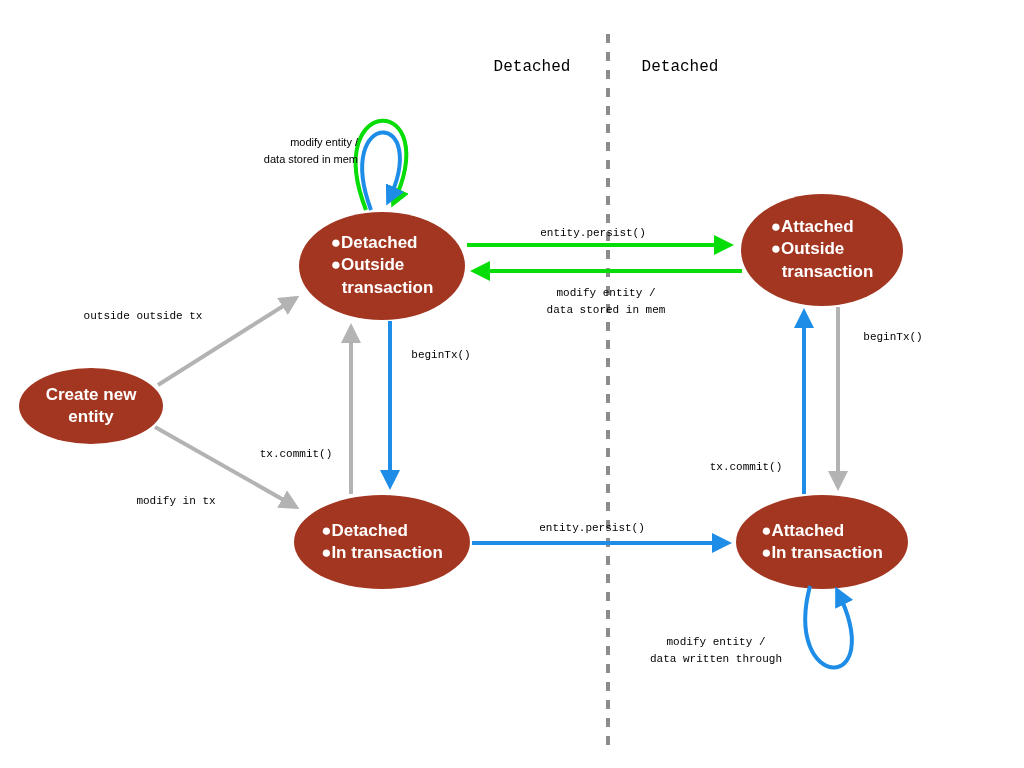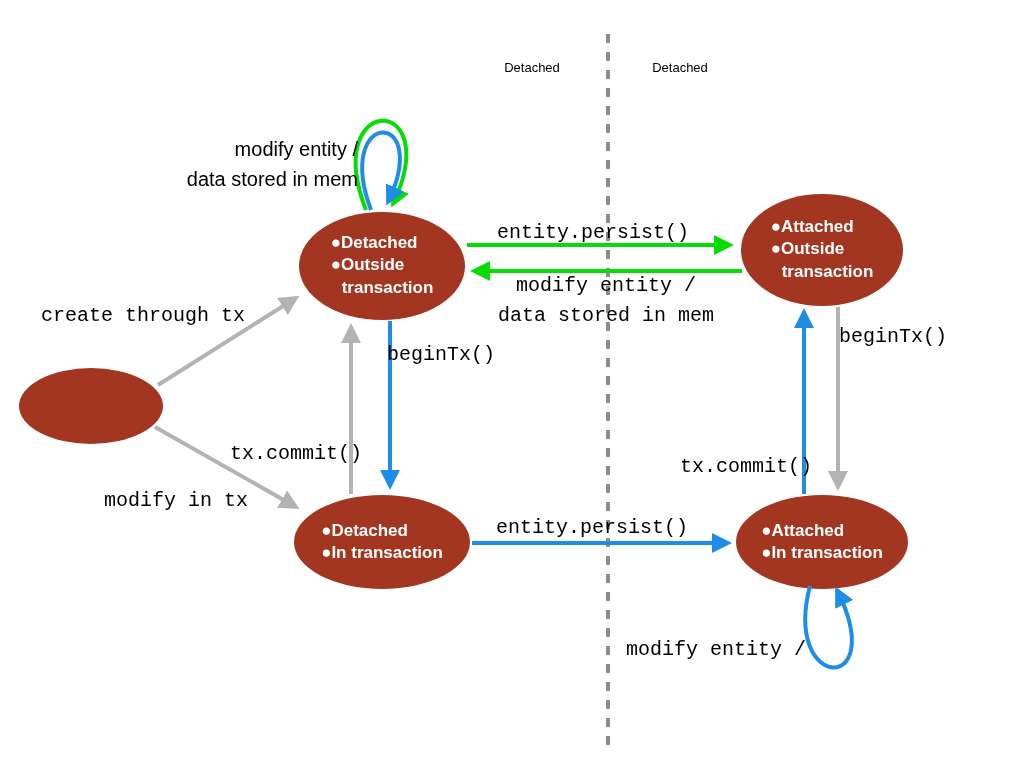--- a/index.html
+++ b/index.html
@@ -46,32 +46,33 @@
     line-height: 1.32;
     white-space: nowrap;
     text-align: left;
   }
   .node-label.centered { text-align: center; }
   .node-label .cont { padding-left: 11px; }
 
   .edge-label {
     position: absolute;
     color: var(--label-text, #000000);
-    font-size: 20px;
+    font-size: 11px;
     line-height: 1.5;
     white-space: nowrap;
   }
   .center { transform: translate(-50%, -50%); font-family: Liberation Mono, monospace; }
 
   .region-label {
     position: absolute;
     transform: translate(-50%, -50%);
     color: var(--label-text, #000000);
-    font-size: 13px;
+    font-size: 16px;
     white-space: nowrap;
+    font-family: Liberation Mono, monospace;
   }
 </style>
 </head>
 <body>
 
 <div class="canvas">
 
   <svg width="1024" height="768" viewBox="0 0 1024 768">
     <defs>
       <marker id="mg" viewBox="0 0 10 10" refX="8" refY="5" markerWidth="5" markerHeight="5" orient="auto">
@@ -109,20 +110,24 @@
 
     <line class="edge-gray" x1="838" y1="307" x2="838" y2="487" marker-end="url(#mg)"></line>
     <line class="edge-blue" x1="804" y1="494" x2="804" y2="312" marker-end="url(#mb)"></line>
 
     <path class="edge-blue" d="M 810 586 C 782 692, 890 696, 837 590" marker-end="url(#mb)"></path>
   </svg>
 
   <div class="region-label" style="left:532px;top:67px">Detached</div>
   <div class="region-label" style="left:680px;top:67px">Detached</div>
 
+  <div class="node-label centered" style="left:91px;top:406px">
+    <div>Create new</div>
+    <div>entity</div>
+  </div>
 
   <div class="node-label" style="left:382px;top:266px">
     <div>●Detached</div>
     <div>●Outside</div>
     <div class="cont">transaction</div>
   </div>
 
   <div class="node-label" style="left:382px;top:542px">
     <div>●Detached</div>
     <div>●In transaction</div>
@@ -137,21 +142,21 @@
   <div class="node-label" style="left:822px;top:542px">
     <div>●Attached</div>
     <div>●In transaction</div>
   </div>
 
   <div class="edge-label" style="right:666px;top:134px;text-align:right">
     <div>modify entity /</div>
     <div>data stored in mem</div>
   </div>
 
-  <div class="edge-label center" style="left:143px;top:316px">create through tx</div>
+  <div class="edge-label center" style="left:143px;top:316px">outside outside tx</div>
 
   <div class="edge-label center" style="left:176px;top:501px">modify in tx</div>
 
   <div class="edge-label center" style="left:296px;top:454px">tx.commit()</div>
 
   <div class="edge-label center" style="left:441px;top:355px">beginTx()</div>
 
   <div class="edge-label center" style="left:593px;top:233px">entity.persist()</div>
 
   <div class="edge-label center" style="left:606px;top:301px;text-align:center">
@@ -160,15 +165,16 @@
   </div>
 
   <div class="edge-label center" style="left:893px;top:337px">beginTx()</div>
 
   <div class="edge-label center" style="left:746px;top:467px">tx.commit()</div>
 
   <div class="edge-label center" style="left:592px;top:528px">entity.persist()</div>
 
   <div class="edge-label center" style="left:716px;top:650px;text-align:center">
     <div>modify entity /</div>
+    <div>data written through</div>
   </div>
 
 </div>
 
 </body></html>

